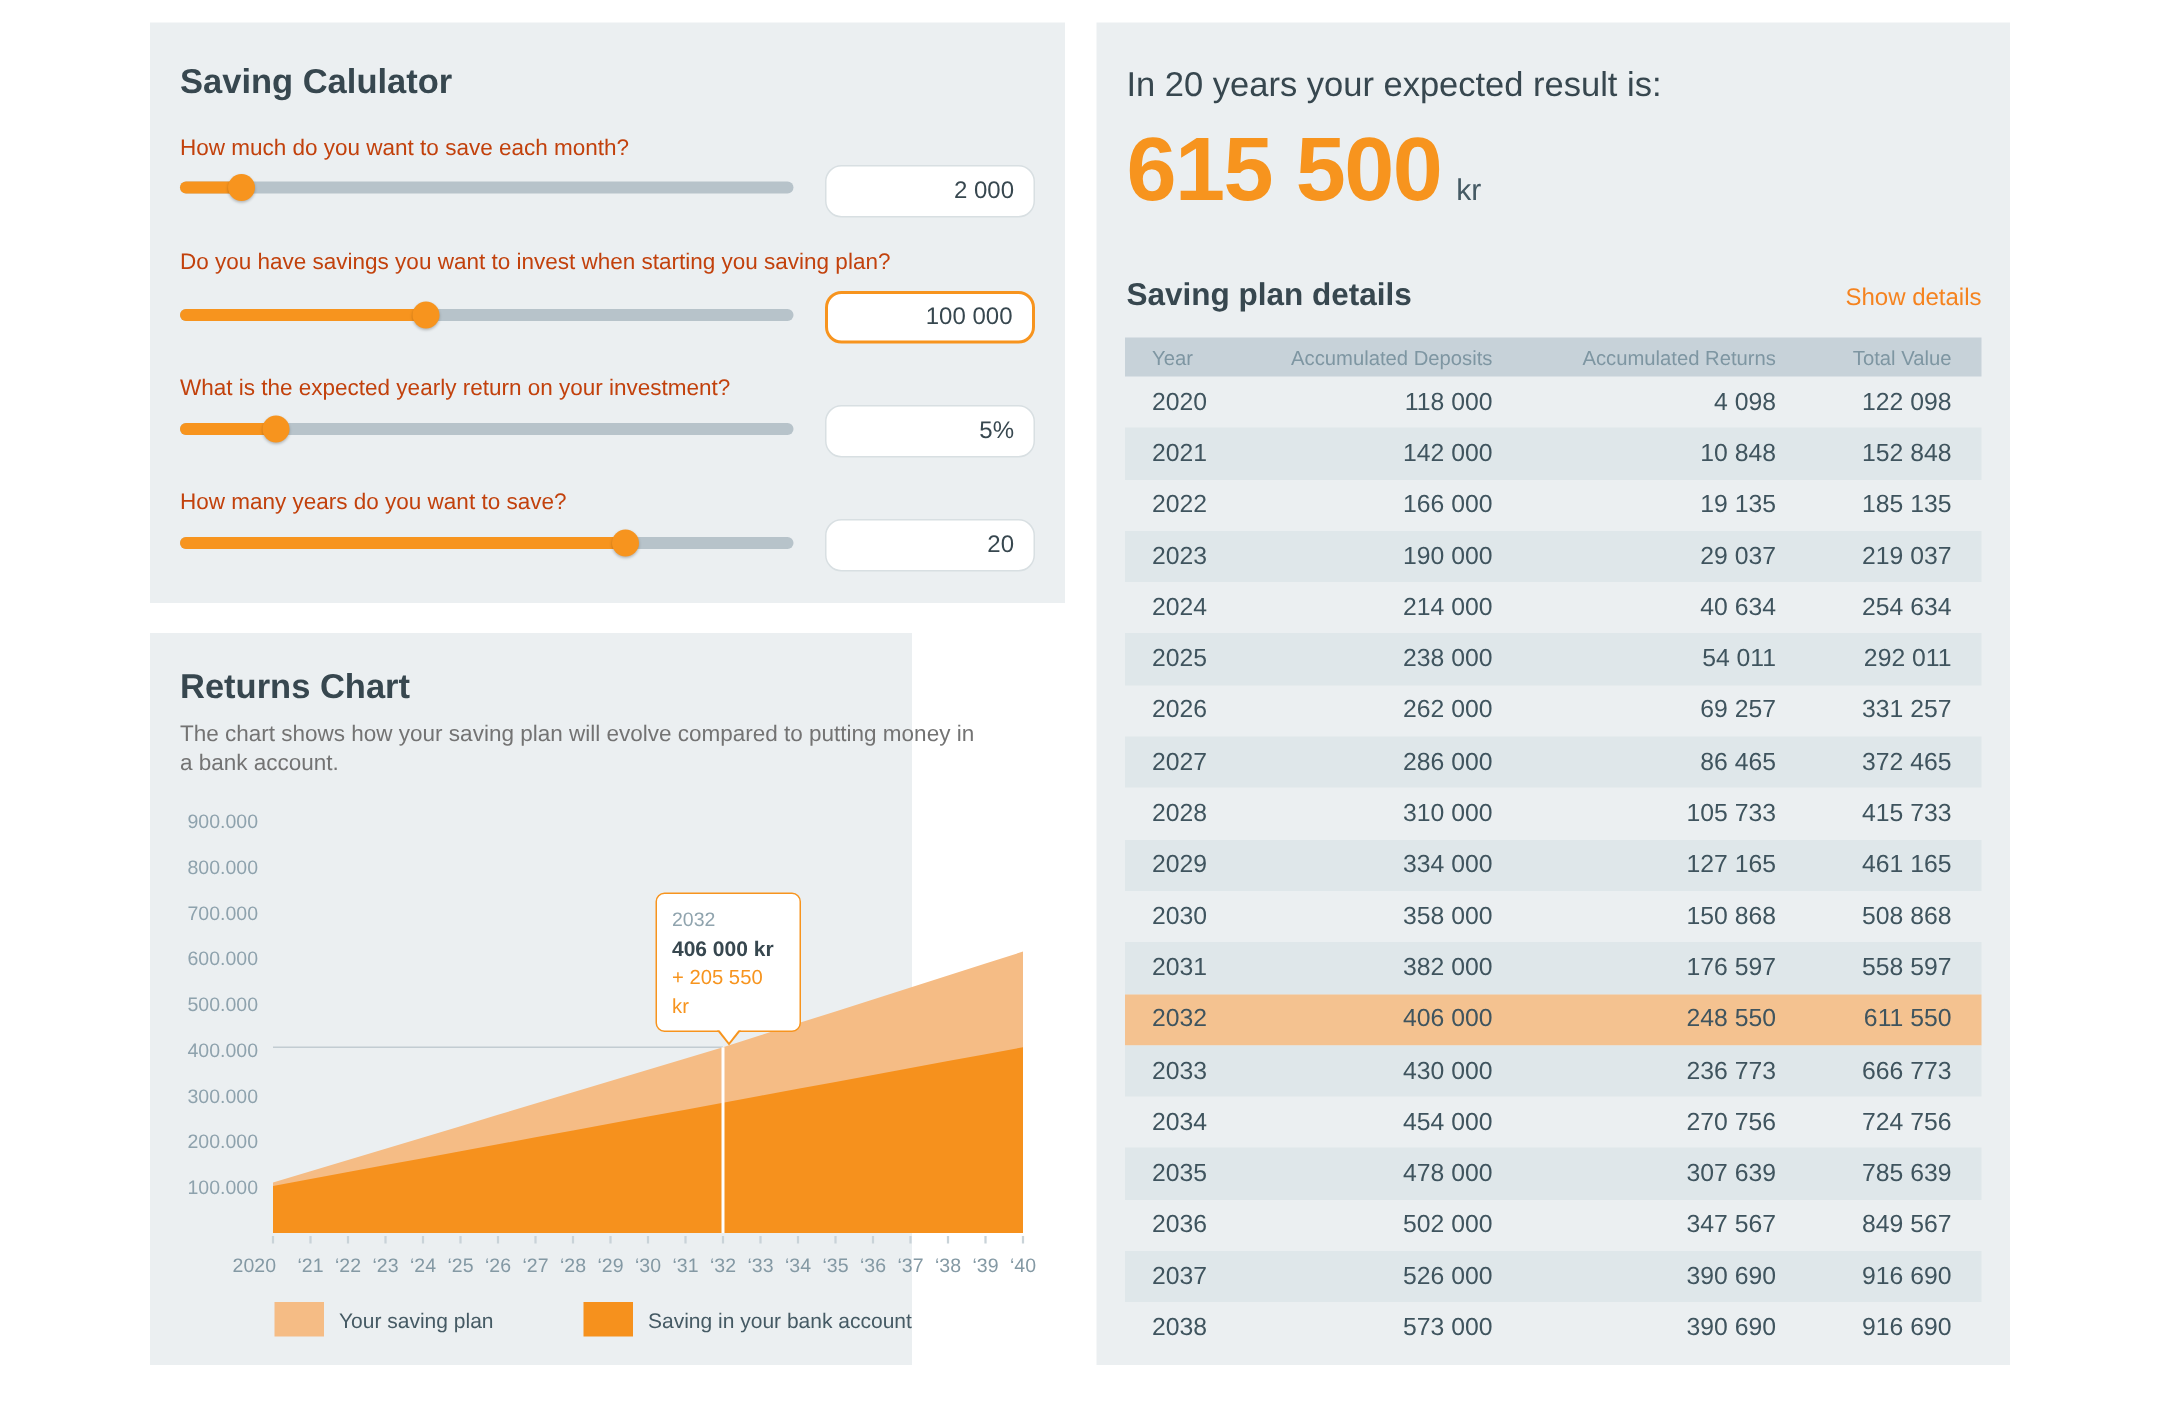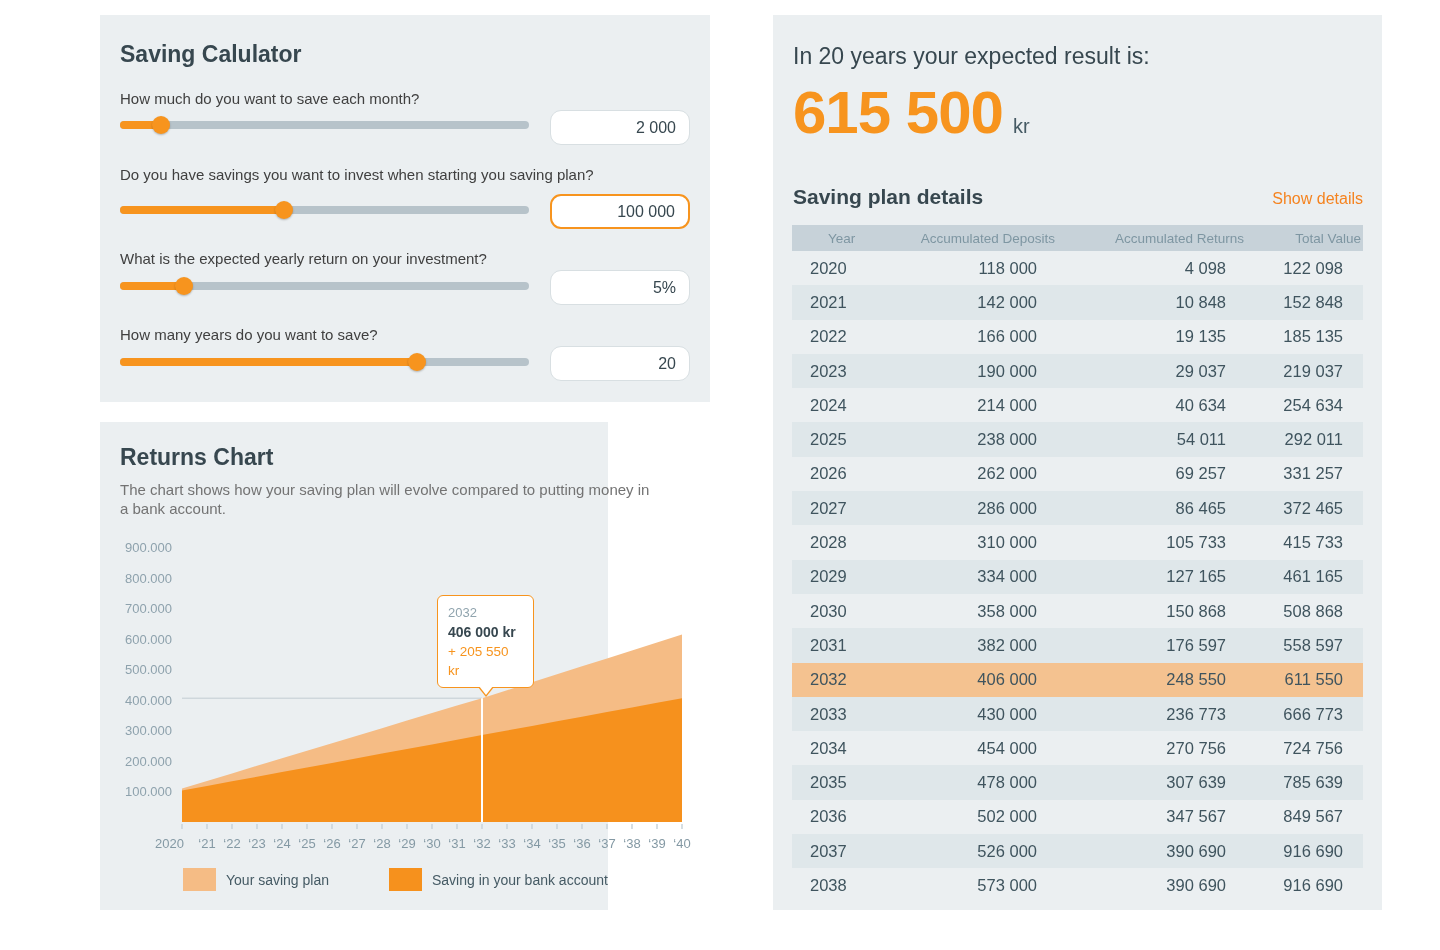--- a/index.html
+++ b/index.html
@@ -2,26 +2,26 @@
 <html><head>
 <meta charset="utf-8">
 <style>
   * { margin:0; padding:0; box-sizing:border-box; }
   html,body { width:1440px; height:950px; background:#ffffff;
     font-family:"Liberation Sans", sans-serif; color:#37474f; overflow:hidden; }
   .stage { position:relative; width:1440px; height:950px; }
   .panel { position:absolute; background:#ebeff1; }
   #panel-calc  { left:100px; top:15px;  width:610px; height:387px;padding-left:40px; }
   #panel-chart { left:100px; top:422px; width:508px; height:488px; }
-  #panel-result{ left:731px; top:15px;  width:609px; height:895px;margin-left:42px; }
+  #panel-result{ left:731px; top:15px;  width:609px; height:895px; }
 
   .panel-title { position:absolute; left:20px; font-size:23px; font-weight:600; color:#37474f; }
 
   
-  .q-label { position:absolute; left:20px; font-size:15px; color:#404040; }
+  .q-label { position:absolute; left:20px; font-size:15px; color:#c2410c; }
   .slider { position:absolute; left:20px; width:409px; height:8px; background:#b7c3ca; border-radius:4px; }
   .slider-fill { position:absolute; left:0; top:0; height:8px; background:#f7941e; border-radius:4px; }
   .slider-thumb { position:absolute; top:-5px; width:18px; height:18px; margin-left:-9px;
     background:#f7941e; border-radius:50%; box-shadow:0 1px 2px rgba(0,0,0,.25); }
   .num-input { position:absolute; left:450px; width:140px; height:35px; background:#ffffff;
     border:1px solid #d8dfe2; border-radius:11px; font-family:"Liberation Sans",sans-serif;
     font-size:16px; color:#37474f; text-align:right; padding-right:13px; outline:none; }
   .num-input.focused { border:2px solid #f7941e; }
 
   
@@ -43,21 +43,21 @@
   
   .result-heading { position:absolute; left:20px; top:28px; font-size:23px; font-weight:500; color:#37474f; }
   .amount-row { position:absolute; left:20px; top:66px; display:flex; align-items:baseline; }
   .amount { font-size:60px; font-weight:700; color:#f7941e; letter-spacing:-1px; line-height:64px; }
   .currency { font-size:20px; color:#455a64; margin-left:10px; }
   .details-title { position:absolute; left:20px; top:170px; font-size:21px; font-weight:600; color:#37474f; }
   .show-details { position:absolute; right:19px; top:175px; font-size:16px; color:#f5831f; cursor:pointer; }
 
   .table { position:absolute; left:19px; top:210px; width:571px; }
   .t-head { display:grid; grid-template-columns:100px 145px 189px 137px; height:26px;
-    align-items:center; background:#c7d2d9;padding-left:18px; }
+    align-items:center; background:#c7d2d9; }
   .t-head span { font-size:13.5px; color:#7e96a2; white-space:nowrap; }
   .t-row { display:grid; grid-template-columns:100px 145px 189px 137px; height:34.3px;
     align-items:center; font-size:16.5px; color:#3f545e; }
   .t-row.stripe { background:#dfe7ea; }
   .t-row.highlight { background:#f4c290; }
   .c0 { padding-left:18px; text-align:left; }
   .c1, .c2 { text-align:right; }
   .c3 { text-align:right; padding-right:20px; }
 </style>
 </head>

